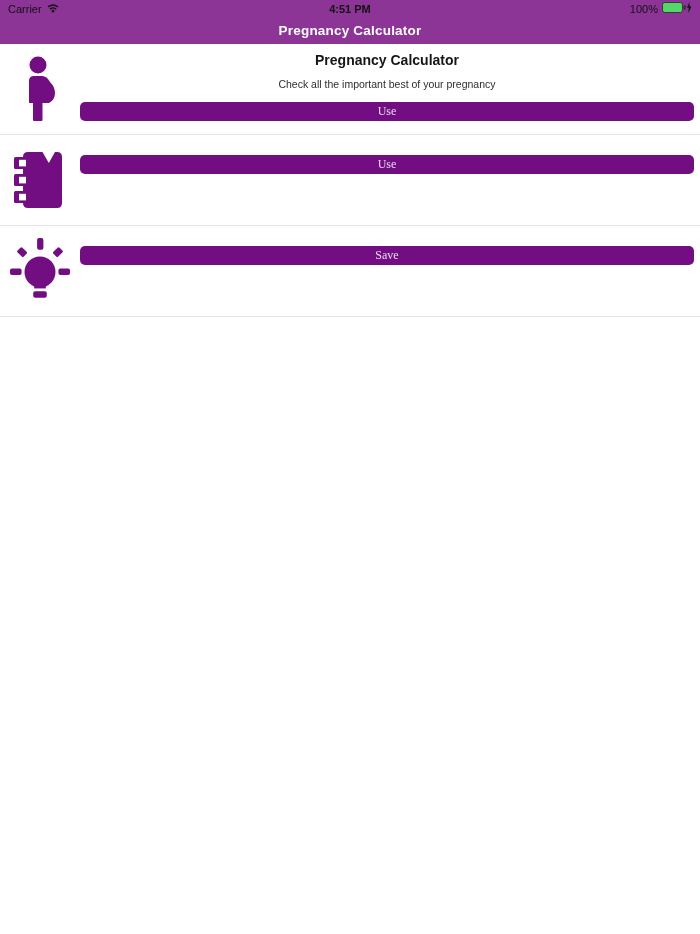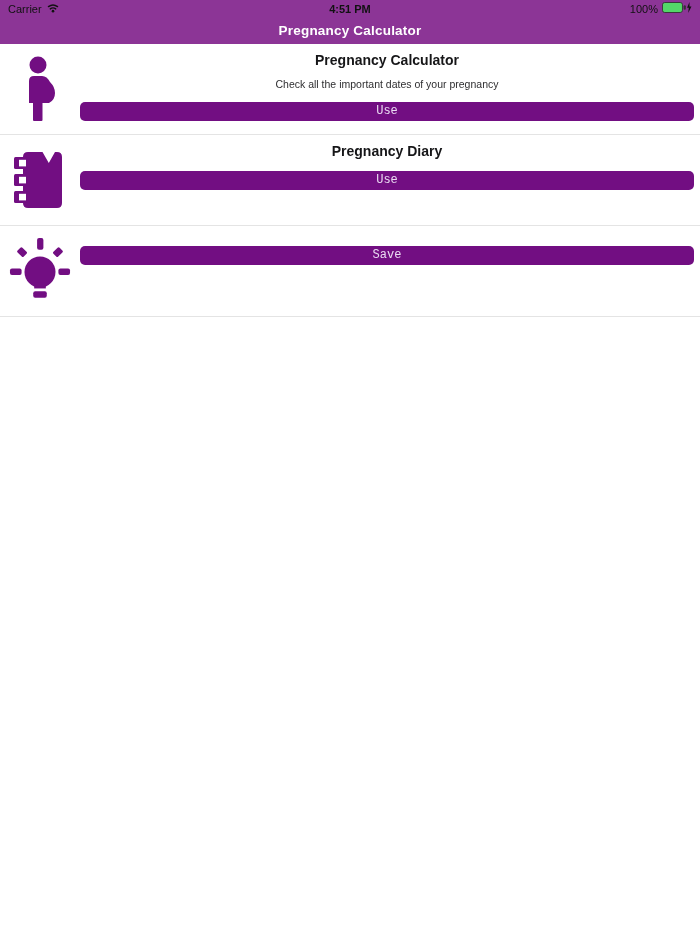--- a/index.html
+++ b/index.html
@@ -22,21 +22,21 @@
   .navbar{height:27px;display:flex;align-items:center;justify-content:center;}
   .navbar .title{color:#ffffff;font-weight:bold;font-size:13.5px;letter-spacing:.2px;}
 
   
   .row{display:flex;align-items:stretch;border-bottom:1px solid var(--divider);height:91px;}
   .icon-col{width:80px;display:flex;align-items:center;justify-content:center;flex:0 0 80px;}
   .content{flex:1;margin-right:6px;padding-top:8px;display:flex;flex-direction:column;}
   .sec-title{text-align:center;font-weight:bold;font-size:14px;color:#161618;line-height:16px;}
   .sec-sub{text-align:center;font-size:10.5px;color:#2e2e30;margin-top:10px;line-height:12px;}
   .sec-btn{margin-top:12px;height:19px;border:none;border-radius:5px;background:var(--accent);
-           color:var(--btn-text);font-size:12px;font-family:Liberation Mono, monospace;
+           color:var(--btn-text);font-size:12px;font-family:Liberation Serif, serif;
            width:100%;cursor:pointer;line-height:19px;}
   .icon-col svg{display:block;}
   .fillacc{fill:var(--accent);}
 </style>
 </head>
 <body>
 
 <div class="topbar">
   <div class="status">
     <div class="left">
@@ -69,39 +69,38 @@
 <div class="row">
   <div class="icon-col">
     <svg width="52" height="66" viewBox="0 0 52 66">
       <circle class="fillacc" cx="24" cy="9" r="8.5"></circle>
       <path class="fillacc" d="M20 20 L28 20 Q33 20 36 26 Q41 31 41 37 Q41 44 35 47 L15 47 L15 25 Q15 20 20 20 Z"></path>
       <rect class="fillacc" x="19" y="46" width="9.5" height="19" rx="1"></rect>
     </svg>
   </div>
   <div class="content">
     <div class="sec-title">Pregnancy Calculator</div>
-    <div class="sec-sub">Check all the important dates of your pregnancy</div>
+    <div class="sec-sub">Check all the important best of your pregnancy</div>
     <button class="sec-btn">Use</button>
   </div>
 </div>
 
 <div class="row">
   <div class="icon-col">
     <svg width="56" height="62" viewBox="0 0 56 62">
       <path class="fillacc" d="M16 3 L30.5 3 L36.8 14 L43 3 L45 3 Q50 3 50 8 L50 54 Q50 59 45 59 L16 59 Q11 59 11 54 L11 8 Q11 3 16 3 Z"></path>
       <rect class="fillacc" x="2" y="8" width="13" height="12" rx="1.5"></rect>
       <rect x="7" y="10.8" width="7" height="6.6" fill="#ffffff"></rect>
       <rect class="fillacc" x="2" y="25" width="13" height="12" rx="1.5"></rect>
       <rect x="7" y="27.8" width="7" height="6.6" fill="#ffffff"></rect>
       <rect class="fillacc" x="2" y="42" width="13" height="12" rx="1.5"></rect>
       <rect x="7" y="44.8" width="7" height="6.6" fill="#ffffff"></rect>
     </svg>
   </div>
   <div class="content">
-    <div class="sec-title">Pregnancy Diary</div>
     <button class="sec-btn">Use</button>
   </div>
 </div>
 
 <div class="row">
   <div class="icon-col">
     <svg width="62" height="68" viewBox="0 0 64 70">
       <circle class="fillacc" cx="32" cy="36" r="16"></circle>
       <rect class="fillacc" x="26" y="47" width="12" height="6"></rect>
       <rect class="fillacc" x="25" y="56" width="14" height="6.5" rx="2"></rect>

